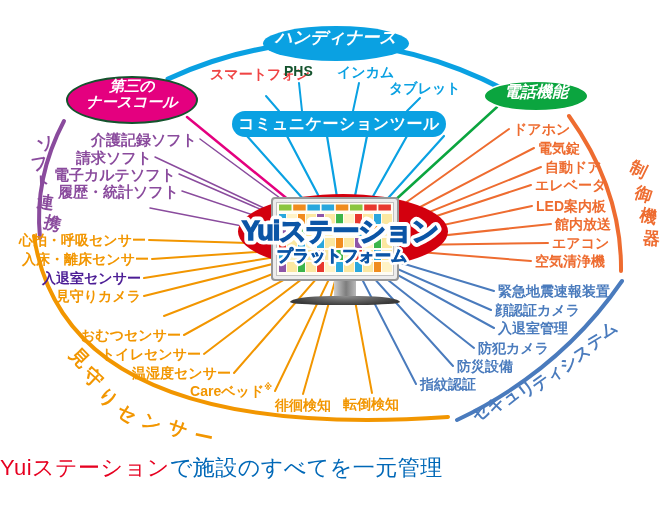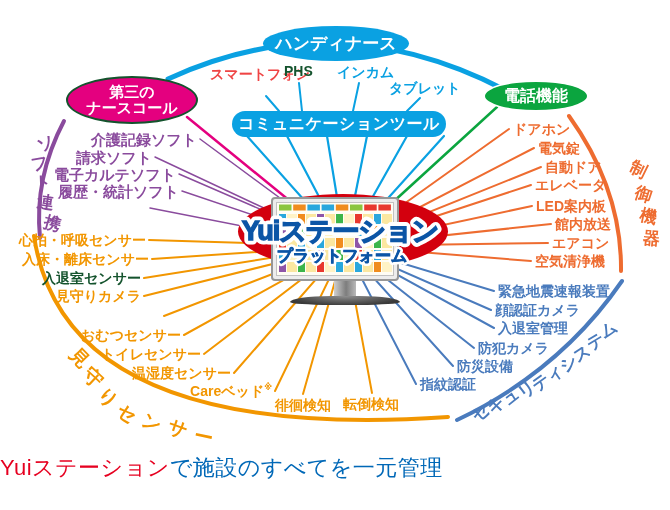--- a/index.html
+++ b/index.html
@@ -11,22 +11,22 @@
   .bezel{position:absolute;left:271px;top:197px;width:128px;height:84px;background:#ededed;
          border:2px solid #979797;border-radius:4px;box-sizing:border-box;z-index:3;}
   .screen{position:absolute;left:277px;top:203px;width:116px;height:72px;background:#fffdf4;
           outline:1px solid #c2c2c2;z-index:3;}
   .neck{position:absolute;left:334px;top:281px;width:22px;height:17px;z-index:3;
         background:linear-gradient(90deg,#cfcfcf,#7d7d7d 55%,#b9b9b9);}
   .base{position:absolute;left:290px;top:296px;width:110px;height:9px;z-index:3;
         background:radial-gradient(ellipse at 50% 0,#909090,#3a3a3a 75%);
         border-radius:50%/90% 90% 45% 45%;}
   .center-text{position:absolute;left:0;top:0;z-index:4;pointer-events:none;}
-  .node{position:absolute;display:flex;flex-direction:column;align-items:center;justify-content:center;
-        text-align:center;color:#fff;font-weight:bold;border-radius:50%;z-index:5;box-sizing:border-box;}
+  .node{position:absolute;display:flex;flex-direction:column;align-items:center;
+        text-align:center;color:#fff;font-weight:bold;border-radius:50%;z-index:5;box-sizing:border-box;font-style:italic;}
   #handy{left:263px;top:26px;width:146px;height:35px;font-size:17px;}
   #third{left:66px;top:76px;width:132px;height:48px;font-size:15px;line-height:1.08;border:2px solid #14532d;}
   #phone{left:483px;top:80px;width:106px;height:32px;font-size:16px;border:2px solid #fff;}
   #comm{position:absolute;left:232px;top:111px;width:214px;height:26px;border-radius:13px;z-index:5;
         display:flex;align-items:center;justify-content:center;color:#fff;font-weight:bold;
         font-size:16px;letter-spacing:.5px;}
   .dev{position:absolute;font-weight:bold;font-size:14px;z-index:5;white-space:nowrap;}
   .item-label{position:absolute;font-weight:bold;font-size:14px;white-space:nowrap;z-index:5;}
   .item-label sup{font-size:8px;}
   .rot-char{position:absolute;font-weight:bold;z-index:5;transform-origin:50% 50%;white-space:nowrap;}
@@ -190,21 +190,21 @@
   <div class="caption">
     <span class="hl" style="color: rgb(230, 0, 32);">Yuiステーション</span><span class="rest" style="color: rgb(0, 104, 183);">で施設のすべてを一元管理</span>
   </div>
 
 <span class="item-label" style="top: 131px; font-size: 15px; color: rgb(138, 75, 157); right: 473px;">介護記録ソフト</span>
     <span class="item-label" style="top: 149px; font-size: 15px; color: rgb(138, 75, 157); right: 518px;">請求ソフト</span>
     <span class="item-label" style="top: 166px; font-size: 15px; color: rgb(138, 75, 157); right: 494px;">電子カルテソフト</span>
     <span class="item-label" style="top: 183px; font-size: 15px; color: rgb(138, 75, 157); right: 491px;">履歴・統計ソフト</span>
     <span class="item-label" style="top: 232px; font-size: 14px; color: rgb(242, 150, 0); right: 524px;">心拍・呼吸センサー</span>
     <span class="item-label" style="top: 251px; font-size: 14px; color: rgb(242, 150, 0); right: 521px;">入床・離床センサー</span>
-    <span class="item-label" style="top: 270px; font-size: 14px; color: #14532d; right: 529px; text-align: right;">入退室センサー</span>
+    <span class="item-label" style="top: 270px; font-size: 14px; color: #4c1d95; right: 529px; text-align: right;">入退室センサー</span>
     <span class="item-label" style="top: 288px; font-size: 14px; color: rgb(242, 150, 0); right: 529px;">見守りカメラ</span>
     <span class="item-label" style="top: 327px; font-size: 14px; color: rgb(242, 150, 0); right: 489px;">おむつセンサー</span>
     <span class="item-label" style="top: 346px; font-size: 14px; color: rgb(242, 150, 0); right: 469px;">トイレセンサー</span>
     <span class="item-label" style="top: 365px; font-size: 14px; color: rgb(242, 150, 0); right: 439px;">温湿度センサー</span>
     <span class="item-label" style="top: 383px; font-size: 14px; color: rgb(242, 150, 0); right: 398px;">Careベッド<sup>※</sup></span>
     <span class="item-label" style="top: 397px; font-size: 14px; color: rgb(242, 150, 0); left: 275px;">徘徊検知</span>
     <span class="item-label" style="top: 396px; font-size: 14px; color: rgb(242, 150, 0); left: 343px;">転倒検知</span>
     <span class="item-label" style="top: 121px; font-size: 14px; color: rgb(238, 108, 48); left: 513px;">ドアホン</span>
     <span class="item-label" style="top: 140px; font-size: 14px; color: rgb(238, 108, 48); left: 538px;">電気錠</span>
     <span class="item-label" style="top: 159px; font-size: 14px; color: rgb(238, 108, 48); left: 545px;">自動ドア</span>

